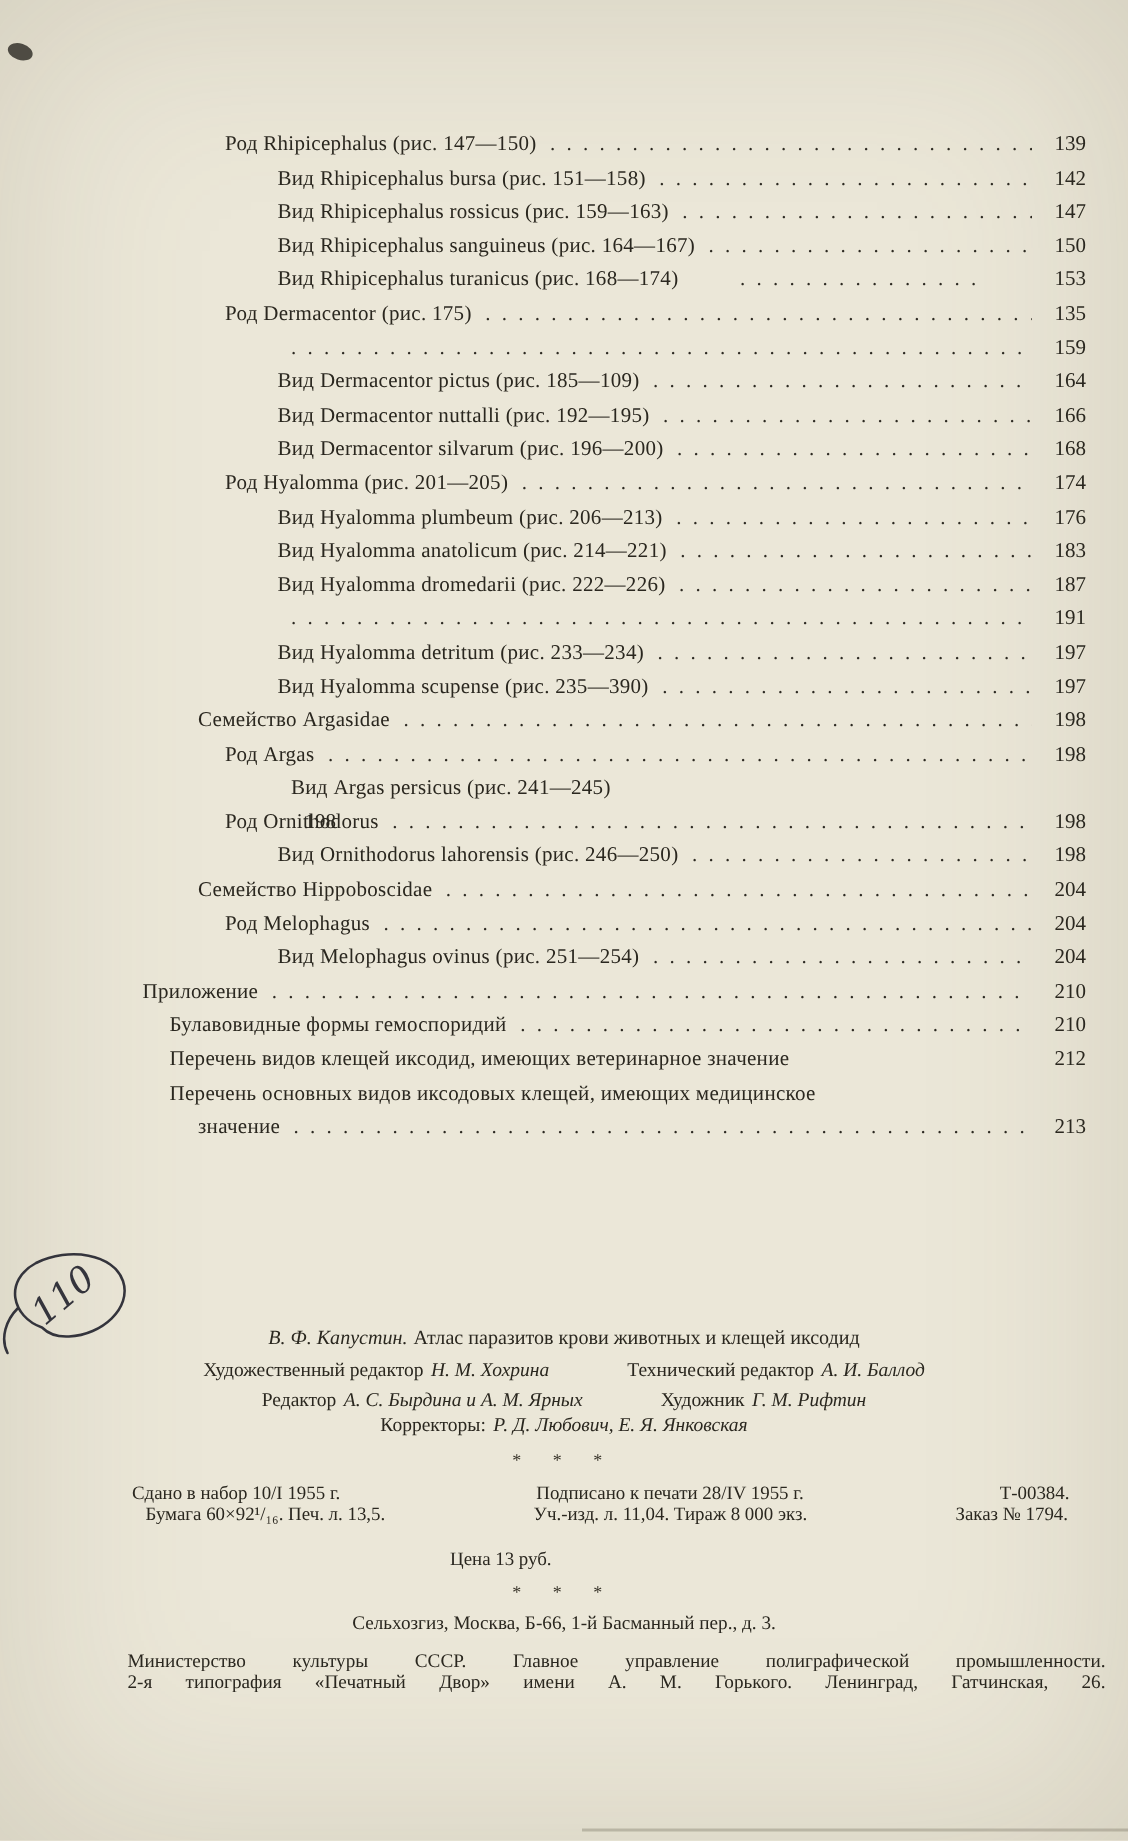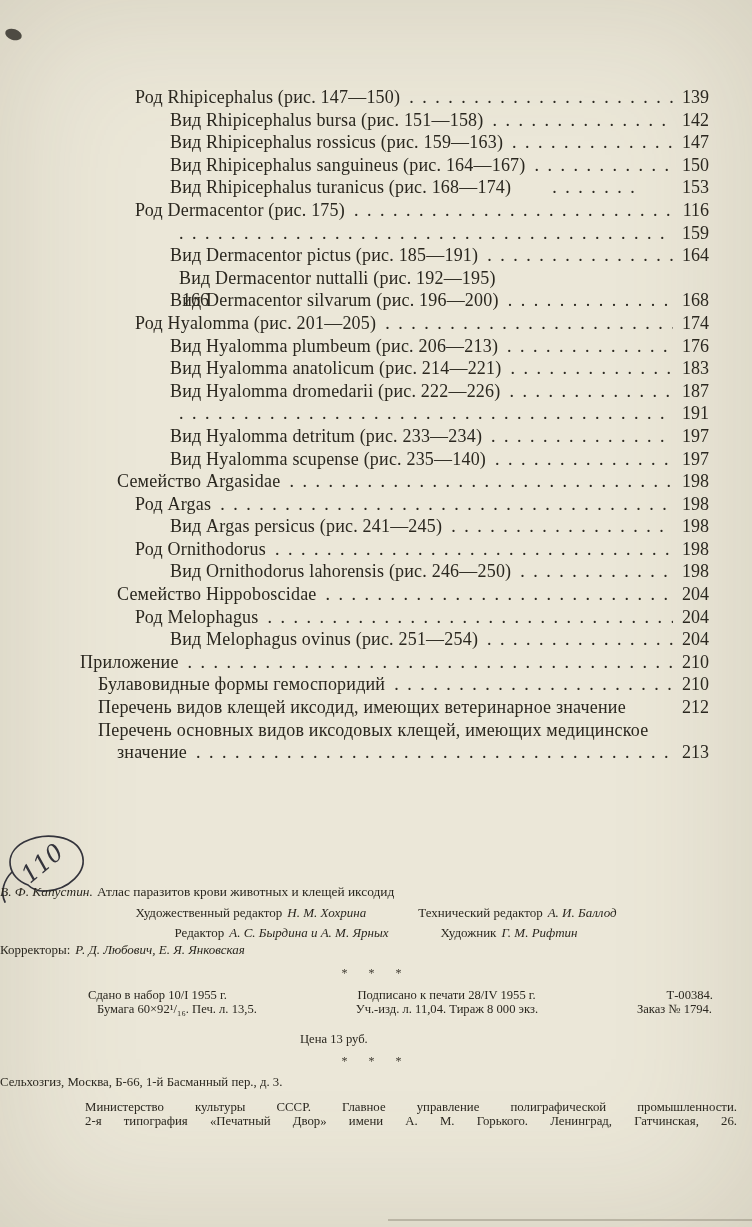--- a/index.html
+++ b/index.html
@@ -17,43 +17,43 @@
     position:absolute;left:5px;top:29px;width:17px;height:11px;
     background:#35322b;border-radius:50%;transform:rotate(18deg);opacity:.85;
   }
   .bottom-mark{
     position:absolute;left:388px;bottom:6px;width:364px;height:2px;
     background:rgba(100,94,76,0.30);
   }
 
   
   #toc{
-    position:absolute;left:80px;top:86px;width:629px;
-    font-size:18px;
+    position:absolute;left:95px;top:86px;width:629px;
+    font-size:14px;
   }
   .toc-row{
     display:flex;align-items:baseline;
     height:22.6px;line-height:22.6px;white-space:nowrap;
   }
   .toc-label{flex:0 0 auto;letter-spacing:.2px}
   .toc-dots{
     flex:1 1 auto;overflow:hidden;white-space:nowrap;
     letter-spacing:2px;margin:0 6px 0 9px;color:#2d2a22;
   }
   .toc-page{flex:0 0 auto;min-width:30px;text-align:right}
 
   
   .stamp{position:absolute;left:0;top:828px}
 
   
   #colophon{
     position:absolute;left:0;top:884px;width:752px;
     font-size:13px;line-height:16.5px;
   }
-  .c-center{}
+  .c-center{text-align:center}
   .it{font-style:italic}
   .colo-title{font-size:13.4px}
   .colo-title .it{margin-right:4px}
   .colo-staff{display:flex;justify-content:center;margin-top:4px}
   .colo-staff .pair+.pair{margin-left:52px}
   .pair .it{margin-left:5px}
   .stars{
     text-align:center;letter-spacing:9px;font-size:12px;
     height:15px;line-height:15px;margin-top:8px;color:#3a362c;
   }
@@ -97,32 +97,32 @@
     <span class="toc-page">150</span>
   </div>
     <div class="toc-row" style="padding-left: 90px; gap: 32px;">
     <span class="toc-label">Вид Rhipicephalus turanicus (рис. 168—174)</span>
     <span class="toc-dots"> . . . . . . . . . . . . . . . . . . . . . . . . . . . . . . . . . . . . . . . . . . . . . . . . . . . . . . . . . . . . . . . . . . . . . .</span>
     <span class="toc-page">153</span>
   </div>
     <div class="toc-row" style="padding-left: 55px;">
     <span class="toc-label">Род Dermacentor (рис. 175)</span>
     <span class="toc-dots"> . . . . . . . . . . . . . . . . . . . . . . . . . . . . . . . . . . . . . . . . . . . . . . . . . . . . . . . . . . . . . . . . . . . . . .</span>
-    <span class="toc-page">116</span>
+    <span class="toc-page">135</span>
   </div>
     <div class="toc-row" style="padding-left: 90px;">
     <span class="toc-dots"> . . . . . . . . . . . . . . . . . . . . . . . . . . . . . . . . . . . . . . . . . . . . . . . . . . . . . . . . . . . . . . . . . . . . . .</span>
     <span class="toc-page">159</span>
   </div>
     <div class="toc-row" style="padding-left: 90px;">
-    <span class="toc-label">Вид Dermacentor pictus (рис. 185—191)</span>
+    <span class="toc-label">Вид Dermacentor pictus (рис. 185—109)</span>
     <span class="toc-dots"> . . . . . . . . . . . . . . . . . . . . . . . . . . . . . . . . . . . . . . . . . . . . . . . . . . . . . . . . . . . . . . . . . . . . . .</span>
     <span class="toc-page">164</span>
   </div>
-    <div class="toc-row" style="padding-left: 90px; flex-direction: column;">
+    <div class="toc-row" style="padding-left: 90px;">
     <span class="toc-label">Вид Dermacentor nuttalli (рис. 192—195)</span>
     <span class="toc-dots"> . . . . . . . . . . . . . . . . . . . . . . . . . . . . . . . . . . . . . . . . . . . . . . . . . . . . . . . . . . . . . . . . . . . . . .</span>
     <span class="toc-page">166</span>
   </div>
     <div class="toc-row" style="padding-left: 90px;">
     <span class="toc-label">Вид Dermacentor silvarum (рис. 196—200)</span>
     <span class="toc-dots"> . . . . . . . . . . . . . . . . . . . . . . . . . . . . . . . . . . . . . . . . . . . . . . . . . . . . . . . . . . . . . . . . . . . . . .</span>
     <span class="toc-page">168</span>
   </div>
     <div class="toc-row" style="padding-left: 55px;">
@@ -148,35 +148,35 @@
     <div class="toc-row" style="padding-left: 90px;">
     <span class="toc-dots"> . . . . . . . . . . . . . . . . . . . . . . . . . . . . . . . . . . . . . . . . . . . . . . . . . . . . . . . . . . . . . . . . . . . . . .</span>
     <span class="toc-page">191</span>
   </div>
     <div class="toc-row" style="padding-left: 90px;">
     <span class="toc-label">Вид Hyalomma detritum (рис. 233—234)</span>
     <span class="toc-dots"> . . . . . . . . . . . . . . . . . . . . . . . . . . . . . . . . . . . . . . . . . . . . . . . . . . . . . . . . . . . . . . . . . . . . . .</span>
     <span class="toc-page">197</span>
   </div>
     <div class="toc-row" style="padding-left: 90px;">
-    <span class="toc-label">Вид Hyalomma scupense (рис. 235—140)</span>
+    <span class="toc-label">Вид Hyalomma scupense (рис. 235—390)</span>
     <span class="toc-dots"> . . . . . . . . . . . . . . . . . . . . . . . . . . . . . . . . . . . . . . . . . . . . . . . . . . . . . . . . . . . . . . . . . . . . . .</span>
     <span class="toc-page">197</span>
   </div>
     <div class="toc-row" style="padding-left: 37px;">
     <span class="toc-label">Семейство Argasidae</span>
     <span class="toc-dots"> . . . . . . . . . . . . . . . . . . . . . . . . . . . . . . . . . . . . . . . . . . . . . . . . . . . . . . . . . . . . . . . . . . . . . .</span>
     <span class="toc-page">198</span>
   </div>
     <div class="toc-row" style="padding-left: 55px;">
     <span class="toc-label">Род Argas</span>
     <span class="toc-dots"> . . . . . . . . . . . . . . . . . . . . . . . . . . . . . . . . . . . . . . . . . . . . . . . . . . . . . . . . . . . . . . . . . . . . . .</span>
     <span class="toc-page">198</span>
   </div>
-    <div class="toc-row" style="padding-left: 90px;">
+    <div class="toc-row" style="padding-left: 90px; flex-direction: column;">
     <span class="toc-label">Вид Argas persicus (рис. 241—245)</span>
     <span class="toc-dots"> . . . . . . . . . . . . . . . . . . . . . . . . . . . . . . . . . . . . . . . . . . . . . . . . . . . . . . . . . . . . . . . . . . . . . .</span>
     <span class="toc-page">198</span>
   </div>
     <div class="toc-row" style="padding-left: 55px;">
     <span class="toc-label">Род Ornithodorus</span>
     <span class="toc-dots"> . . . . . . . . . . . . . . . . . . . . . . . . . . . . . . . . . . . . . . . . . . . . . . . . . . . . . . . . . . . . . . . . . . . . . .</span>
     <span class="toc-page">198</span>
   </div>
     <div class="toc-row" style="padding-left: 90px;">

